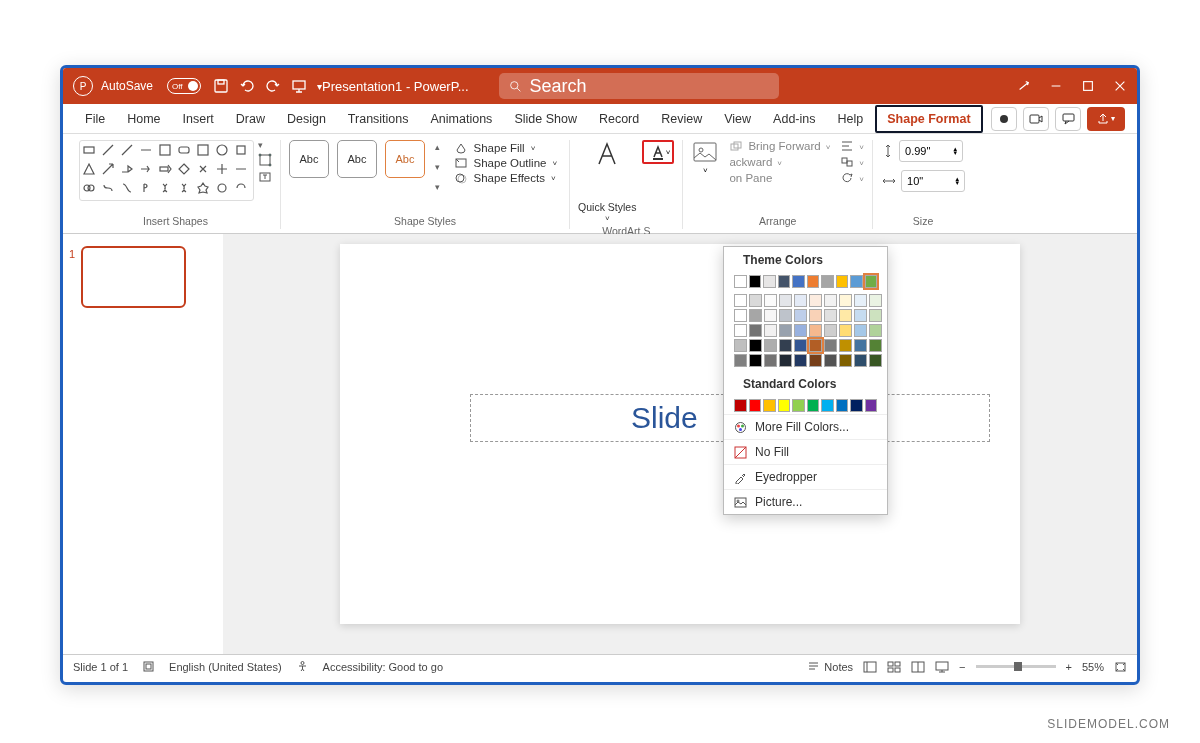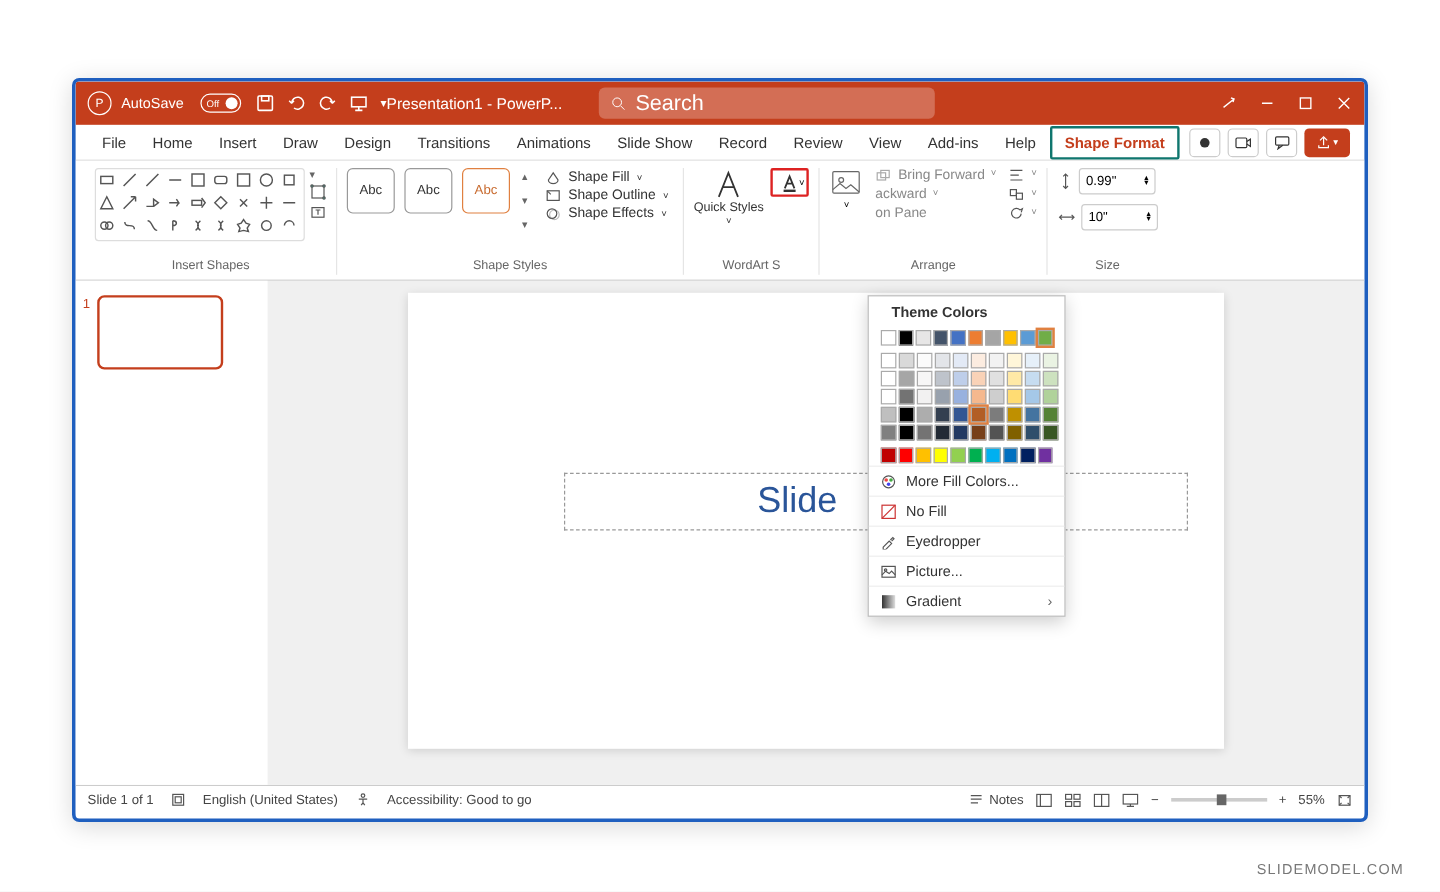--- a/index.html
+++ b/index.html
@@ -12,39 +12,39 @@
 .toggle-knob { width:10px; height:10px; border-radius:50%; background:#fff; position:absolute; right:2px; }
 .toggle-label { font-size:8px; position:absolute; left:4px; }
 .qat { display:flex; gap:10px; margin-left:12px; align-items:center; }
 .qat-icon { width:16px; height:16px; fill:none; stroke:#fff; stroke-width:1.3; }
 .doc-title { font-size:13px; }
 .searchbox { margin-left:30px; width:280px; height:26px; background: rgba(255,255,255,0.25); border-radius:5px; display:flex; align-items:center; padding:0 10px; gap:8px; font-size:18px; color:#fff; }
 .tb-right { margin-left:auto; display:flex; gap:18px; align-items:center; }
 .tb-right svg { width:14px; height:14px; stroke:#fff; stroke-width:1.3; fill:none; }
 .ribbon-tabs { height:30px; display:flex; align-items:center; padding: 0 12px; border-bottom: 1px solid #ddd; gap:2px; }
 .tab { font-size:12.5px; padding:5px 10px; color:#333; cursor:pointer; }
-.tab.active { color:#c43e1c; border:2px solid #0f766e; border-radius:2px; font-weight:600; }
+.tab.active { color:#c43e1c; border:2px solid #0f172a; border-radius:2px; font-weight:600; }
 .tab-extras { margin-left:auto; display:flex; gap:6px; align-items:center; }
 .tab-extras .btn { width:26px; height:24px; border:1px solid #ccc; border-radius:4px; display:flex; align-items:center; justify-content:center; }
 .share-btn { background:#c43e1c; color:#fff; border:none; width:38px; height:24px; border-radius:4px; display:flex; align-items:center; justify-content:center; gap:2px;}
 .ribbon { height:100px; display:flex; border-bottom:1px solid #ccc; padding:6px 8px 4px 8px; background:#fff; }
 .group { display:flex; flex-direction:column; align-items:center; padding:0 8px; border-right:1px solid #e5e5e5;}
 .group:last-child { border-right:none; }
 .group-label { font-size:10.5px; color:#666; margin-top:auto; padding:2px 0;}
 .shapes-grid { display:grid; grid-template-columns: repeat(9, 17px); grid-template-rows: repeat(3, 17px); gap:2px; padding:2px; border:1px solid #ddd; border-radius:3px;}
 .shapes-grid svg { width:14px; height:14px; stroke:#555; stroke-width:1.2; fill:none; }
 .style-previews { display:flex; gap:8px; }
 .style-box { width:40px; height:38px; border:1px solid #999; border-radius:5px; display:flex; align-items:center; justify-content:center; font-size:11px; color:#333;text-align:right;}
 .style-box.orange { border:1.5px solid #e08040; color:#c86a2e; }
 .shape-menu { display:flex; flex-direction:column; gap:3px; font-size:11.5px; color:#333; padding:2px 4px;}
 .shape-menu div { display:flex; align-items:center; gap:6px; }
 .quick-styles { display:flex; flex-direction:column; align-items:center; font-size:10.5px; color:#333;}
 .textfill-btn { width:32px; height:24px; border:2px solid #d22; border-radius:2px; display:flex; align-items:center; justify-content:center; position:relative; margin-bottom:2px;}
 .arrange-col { display:flex; flex-direction:column; gap:4px; font-size:11.5px; color:#888; }
-.arrange-col div { display:flex; align-items:flex-start; gap:5px; white-space:nowrap;}
+.arrange-col div { display:flex; align-items:flex-end; gap:5px; white-space:nowrap;}
 .size-col { display:flex; flex-direction:column; gap:8px; }
 .dim-input { width:64px; height:22px; border:1px solid #ccc; border-radius:3px; font-size:11px; padding:2px 5px; display:flex; align-items:center; justify-content:space-between;}
 .content { display:flex; height:420px; background:#f0f0f0; position:relative;}
 .thumb-panel { width:160px; padding:12px 18px; background:#fff; }
 .thumb { width:105px; height:62px; border:2px solid #c43e1c; border-radius:6px; background:#fff; position:relative;}
 .thumb-num { position:absolute; left:-14px; top:0; font-size:11px; color:#c43e1c;}
 .slide-area { flex:1; display:flex; justify-content:center; padding:10px 30px;}
 .slide { width:680px; height:380px; background:#fff; box-shadow:0 2px 8px rgba(0,0,0,0.15); position:relative;}
 .title-placeholder { position:absolute; left:130px; top:150px; width:520px; height:48px; border:1px dashed #999; display:flex; align-items:center; justify-content:flex-start; padding-left: 160px; font-size:30px; color:#2a5599; font-family: Georgia, serif;}
 .color-dropdown { position:absolute; left:660px; top:178px; width:165px; background:#fff; border:1px solid #bbb; box-shadow:0 4px 14px rgba(0,0,0,0.2); font-size:12px; z-index:100;}
@@ -303,21 +303,21 @@
       </div>
       <div class="group-label">Shape Styles</div>
     </div>
 
     <div class="group">
       <div style="display:flex; gap:6px; align-items:flex-start;">
         <div class="quick-styles">
           <svg width="28" height="28" viewBox="0 0 28 28" fill="none" stroke="#333" stroke-width="1.5">
               <path d="M6 24L14 4l8 20M9 16h10"></path>
             </svg>
-          <span style="text-align:center;line-height:1.1;">Quick Styles</span> 
+          <span style="text-align:center;line-height:1.1;margin-top:34px;">Quick Styles</span> 
             <span style="font-size:8px;">˅</span>
         </div>
         <div>
           <div class="textfill-btn">
             <svg width="16" height="16" viewBox="0 0 16 16" fill="none" stroke="#333" stroke-width="1.5">
                 <path d="M4 13L8 3l4 10M5.5 9h5"></path>
                 <rect x="3" y="14" width="10" height="2" fill="#333" stroke="none"></rect>
               </svg>
             <span style="font-size:8px;position:absolute;right:2px;">˅</span>
           </div>
@@ -477,20 +477,21 @@
         <div class="swatch" style="background: rgb(0, 0, 0);"></div>
         <div class="swatch" style="background: rgb(116, 115, 115);"></div>
         <div class="swatch" style="background: rgb(34, 42, 53);"></div>
         <div class="swatch" style="background: rgb(34, 57, 98);"></div>
         <div class="swatch" style="background: rgb(119, 63, 25);"></div>
         <div class="swatch" style="background: rgb(83, 83, 83);"></div>
         <div class="swatch" style="background: rgb(128, 96, 0);"></div>
         <div class="swatch" style="background: rgb(46, 78, 107);"></div>
         <div class="swatch" style="background: rgb(56, 87, 36);"></div>
       </div>
+    <div class="dd-section-header">Standard Colors</div>
     <div class="color-row" id="standard-row">
         <div class="swatch" style="background: rgb(192, 0, 0);"></div>
         <div class="swatch" style="background: rgb(255, 0, 0);"></div>
         <div class="swatch" style="background: rgb(255, 192, 0);"></div>
         <div class="swatch" style="background: rgb(255, 255, 0);"></div>
         <div class="swatch" style="background: rgb(146, 208, 80);"></div>
         <div class="swatch" style="background: rgb(0, 176, 80);"></div>
         <div class="swatch" style="background: rgb(0, 176, 240);"></div>
         <div class="swatch" style="background: rgb(0, 112, 192);"></div>
         <div class="swatch" style="background: rgb(0, 32, 96);"></div>
@@ -518,32 +519,20 @@
         </svg>
         <span>Eyedropper</span>
       </div>
     <div class="dd-item">
         <svg width="13" height="13" viewBox="0 0 13 13" fill="none" stroke="#555">
           <rect x="1" y="2" width="11" height="9"></rect>
           <circle cx="4" cy="5" r="1"></circle>
           <path d="M1 9l3-3 3 2 2-2 3 3"></path>
         </svg>
         <span>Picture...</span>
-      </div>
-    <div class="dd-item sub">
-        <svg width="13" height="13" viewBox="0 0 13 13">
-          <rect x="1" y="1" width="11" height="11" fill="url(#g)"></rect>
-          <defs>
-            <linearGradient id="g">
-              <stop offset="0" stop-color="#333"></stop>
-              <stop offset="1" stop-color="#ddd"></stop>
-            </linearGradient>
-          </defs>
-        </svg>
-        <span>Gradient</span>
       </div>
   </div>
 
   <div class="statusbar">
     <span>Slide 1 of 1</span>
     <svg width="13" height="13" viewBox="0 0 13 13" fill="none" stroke="#555">
         <rect x="2" y="2" width="9" height="9"></rect>
         <rect x="4" y="4" width="5" height="5"></rect>
       </svg>
     <span>English (United States)</span>

